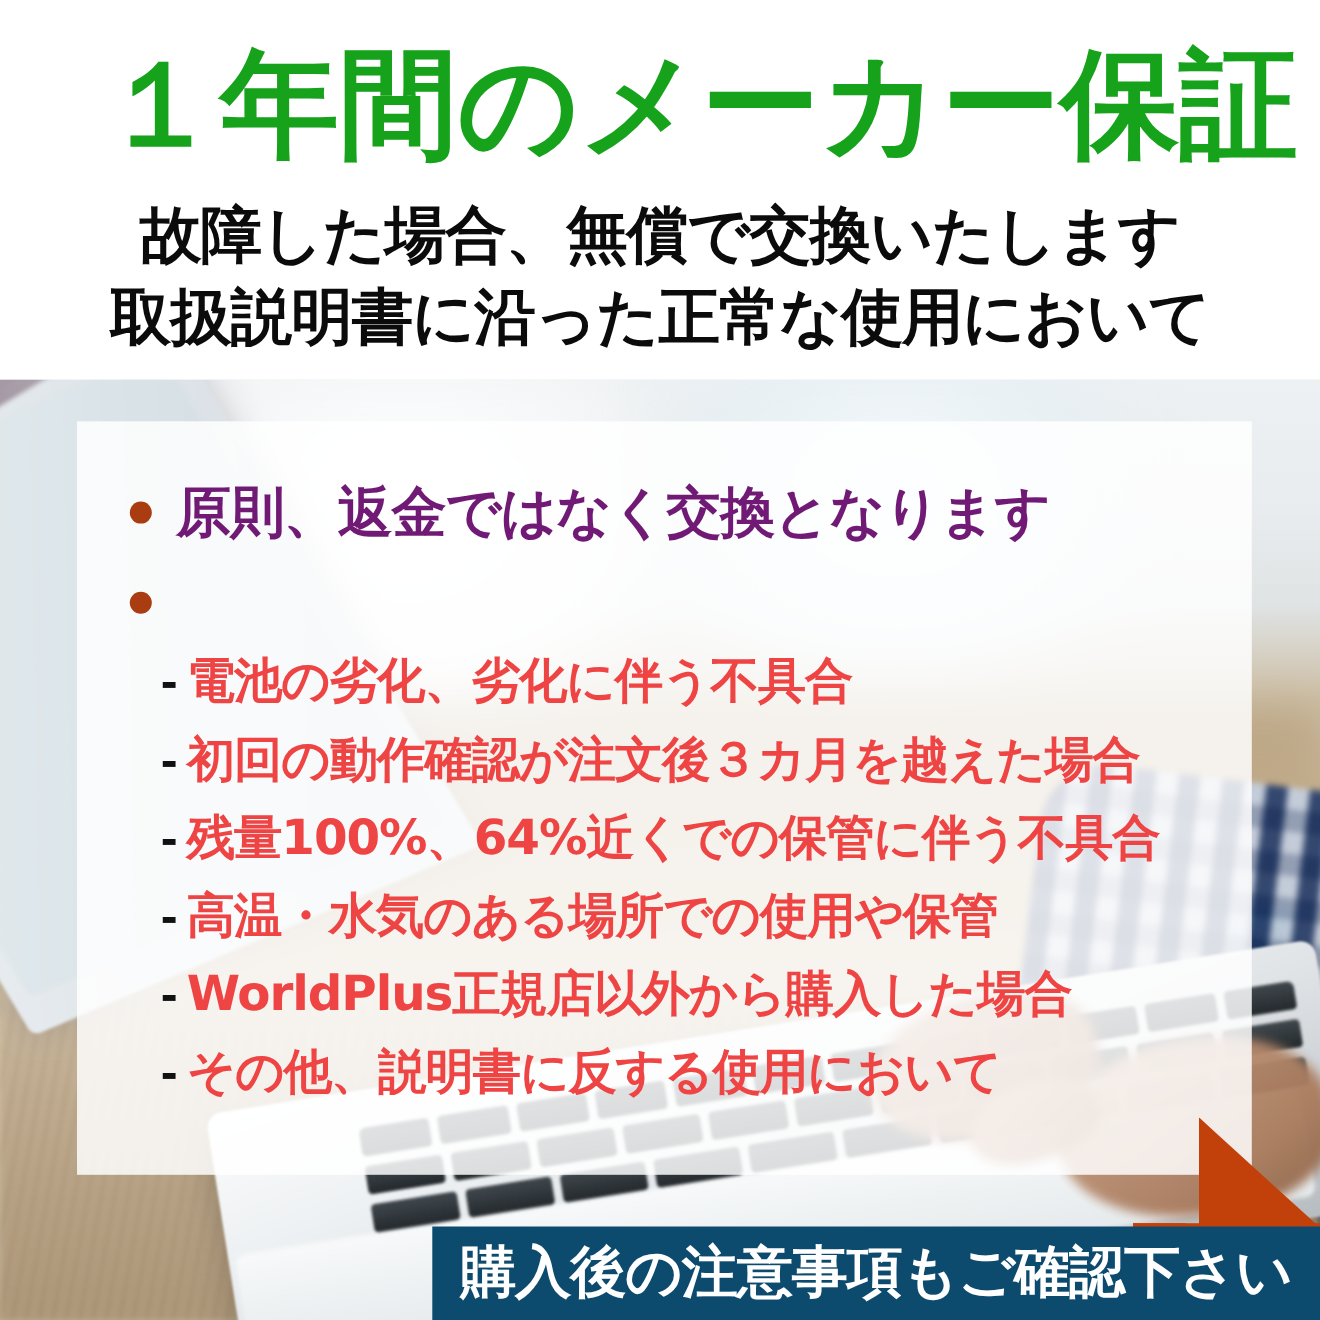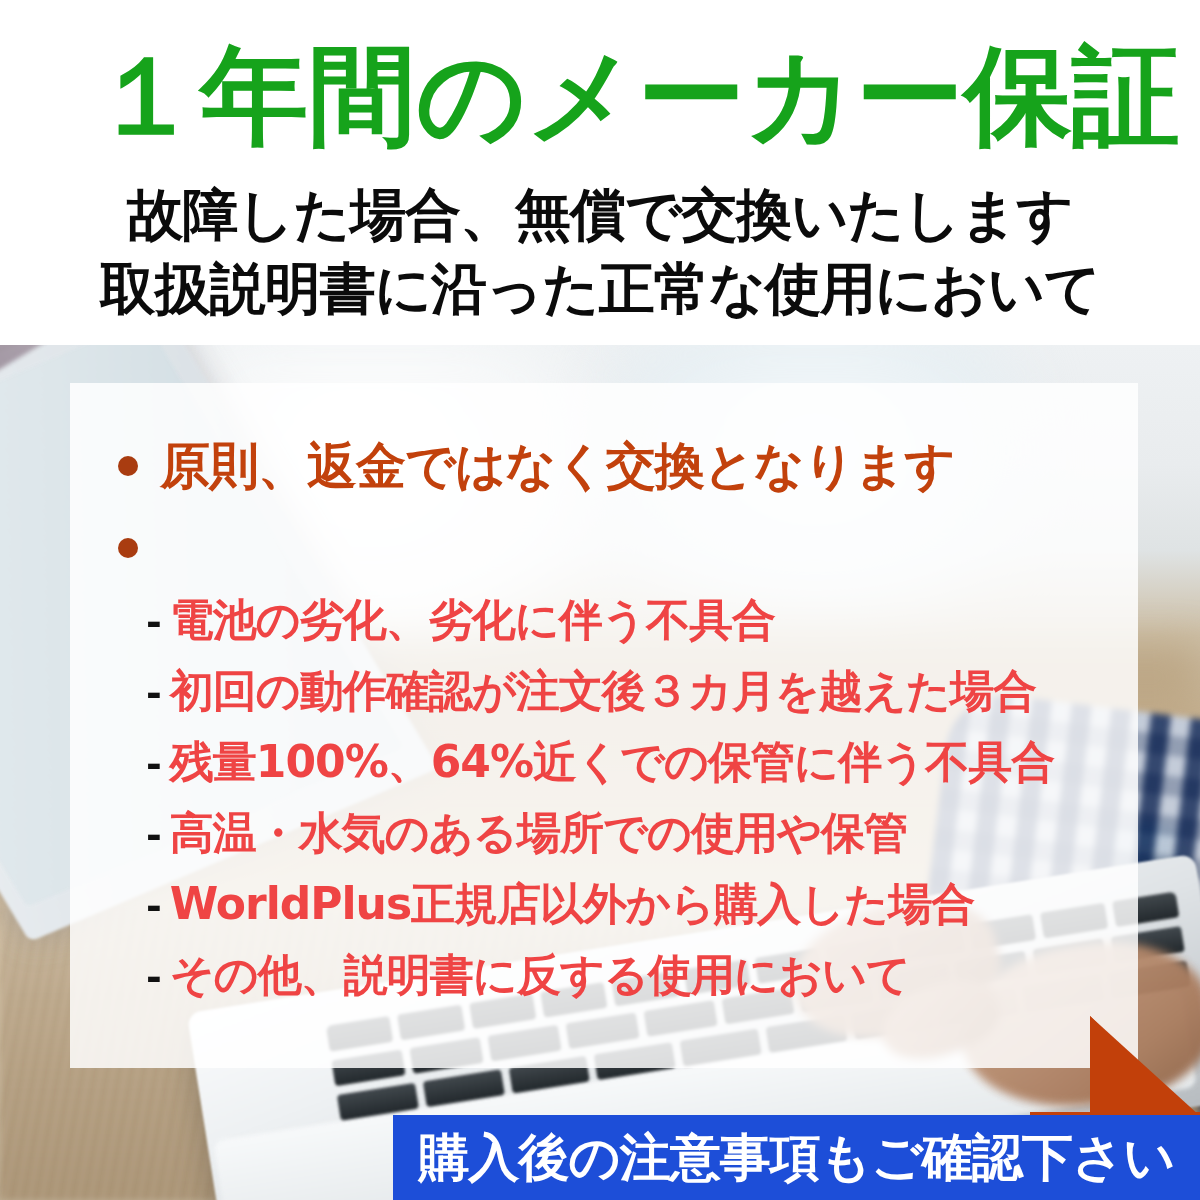--- a/index.html
+++ b/index.html
@@ -416,21 +416,21 @@
     <div class="title" style="color:#16a31b">１年間のメーカー保証</div>
     <div class="subtitle">
       <div>故障した場合、無償で交換いたします</div>
       <div>取扱説明書に沿った正常な使用において</div>
     </div>
   </div>
 
   <div class="bullets">
     <div class="bullet-row">
       <span class="dot" style="background:#a93c10"></span>
-      <span class="bullet-text" style="color:#c2410c">原則、返金ではなく交換となります</span>
+      <span class="bullet-text" style="color:#701a75">原則、返金ではなく交換となります</span>
     </div>
     <div class="bullet-row">
       <span class="dot" style="background:#a93c10"></span>
     </div>
   </div>
 
   <div class="sublist">
     <div class="sub-row">
       <span class="dash">-</span>
       <span class="sub-text">電池の劣化、劣化に伴う不具合</span>
@@ -458,17 +458,17 @@
   </div>
 
   <div class="arrow">
     <svg width="170" height="108" viewBox="0 0 170 108" xmlns="http://www.w3.org/2000/svg">
       <polygon points="60,0 170,108 60,108 60,96 48,96 48,108 0,108 0,96 60,96" fill="#c2400a"></polygon>
       <polygon points="60,0 170,100 60,100" fill="#c2400a"></polygon>
       <rect x="0" y="96" width="170" height="12" fill="#c2400a"></rect>
     </svg>
   </div>
 
-  <div class="banner" style="background:#1d4ed8">
+  <div class="banner" style="background:#0c4a6e">
     <span class="banner-text">購入後の注意事項もご確認下さい</span>
   </div>
 
 </div>
 
 </body></html>

